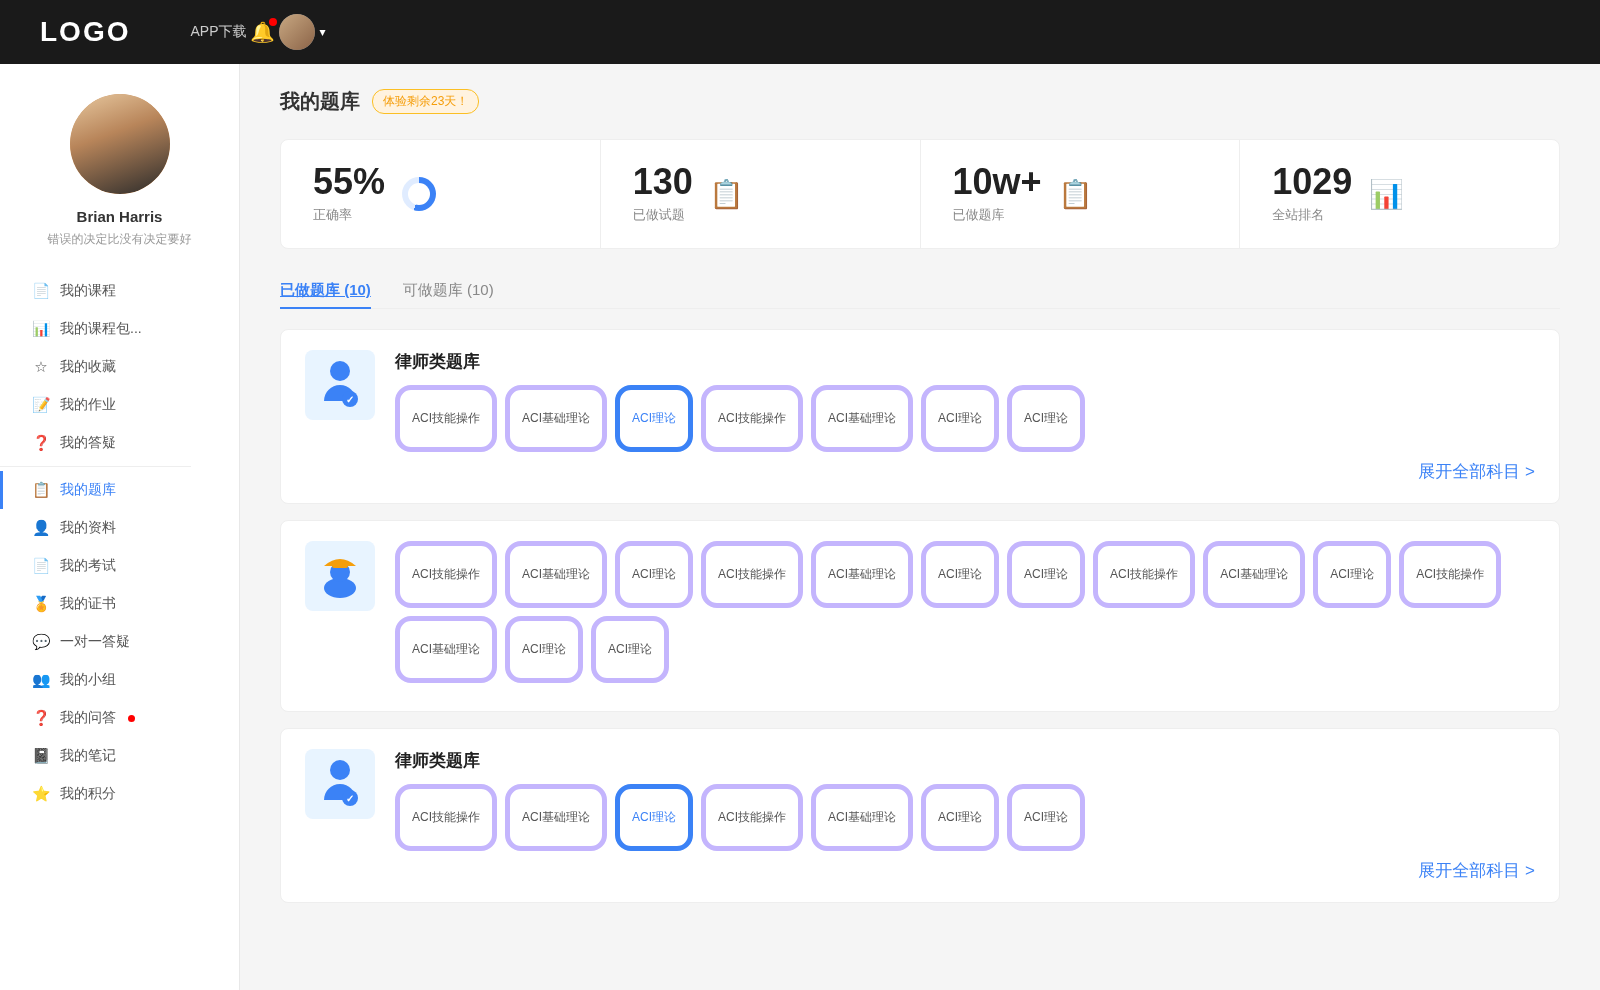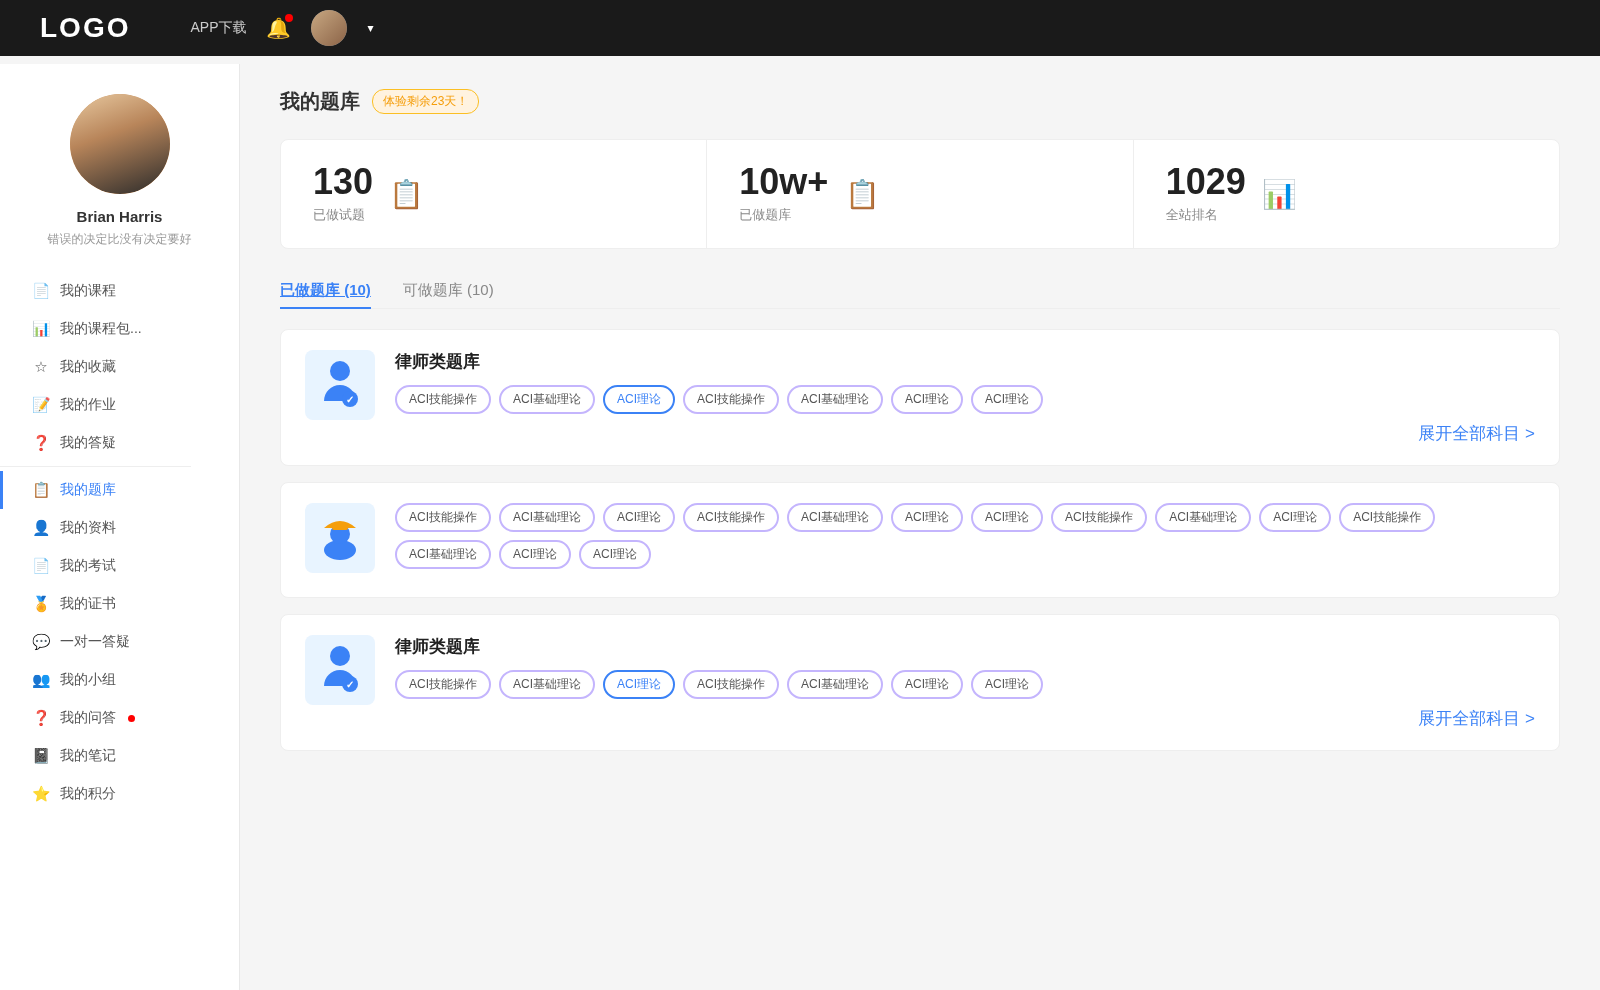--- a/index.html
+++ b/index.html
@@ -1,21 +1,21 @@
 <!DOCTYPE html>
 <html><head>
   <meta charset="utf-8">
   <style>
     * { box-sizing: border-box; margin: 0; padding: 0; }
     body { font-family: 'PingFang SC', 'Microsoft YaHei', sans-serif; background: #f5f5f5; color: #333; }
 
     
     .top-nav {
       background: #1a1a1a;
-      height: 56px;
+      height: 64px;
       display: flex;
       align-items: center;
       padding: 0 40px;
       position: fixed;
       top: 0; left: 0; right: 0;
       z-index: 100;
     }
     .nav-logo {
       color: white;
       font-size: 28px;
@@ -42,21 +42,21 @@
       content: '';
       position: absolute;
       bottom: -22px;
       left: 0; right: 0;
       height: 3px;
       background: #3b82f6;
     }
     .nav-right {
       display: flex;
       align-items: center;
-      gap: 20px;
+      gap: 4px;
     }
     .nav-app-download {
       color: #ccc;
       font-size: 14px;
       cursor: pointer;
     }
     .nav-bell {
       position: relative;
       cursor: pointer;
     }
@@ -317,22 +317,22 @@
       margin-bottom: 12px;
       color: #222;
     }
     .qb-tags {
       display: flex;
       flex-wrap: wrap;
       gap: 8px;
       margin-bottom: 8px;
     }
     .qb-tag {
-      padding: 4px 12px;
-      border: 2px solid #c4b5fd;
+      padding: 20px 12px;
+      border: 5px solid #c4b5fd;
       border-radius: 16px;
       font-size: 12px;
       color: #555;
       cursor: pointer;
       background: white;
     }
     .qb-tag.active {
       border-color: #3b82f6;
       color: #3b82f6;
       background: white;
@@ -436,20 +436,31 @@
 
   <main class="main-content">
 
     <div class="page-header">
       <h1 class="page-title">我的题库</h1>
       <span class="trial-badge">体验剩余23天！</span>
     </div>
 
     <div class="stats-row">
 
+    <div class="stat-item">
+    <div class="stat-text-block">
+      <div class="stat-value">55%</div>
+      <div class="stat-label">正确率</div>
+    </div>
+    <div class="stat-icon">
+            <div class="pie-icon">
+              <div class="pie-inner"></div>
+            </div>
+          </div>
+  </div>
         <div class="stat-item">
     <div class="stat-text-block">
       <div class="stat-value">130</div>
       <div class="stat-label">已做试题</div>
     </div>
     <div class="stat-icon">
             <span style="font-size:28px;color:#22c55e">📋</span>
           </div>
   </div>
         <div class="stat-item">

